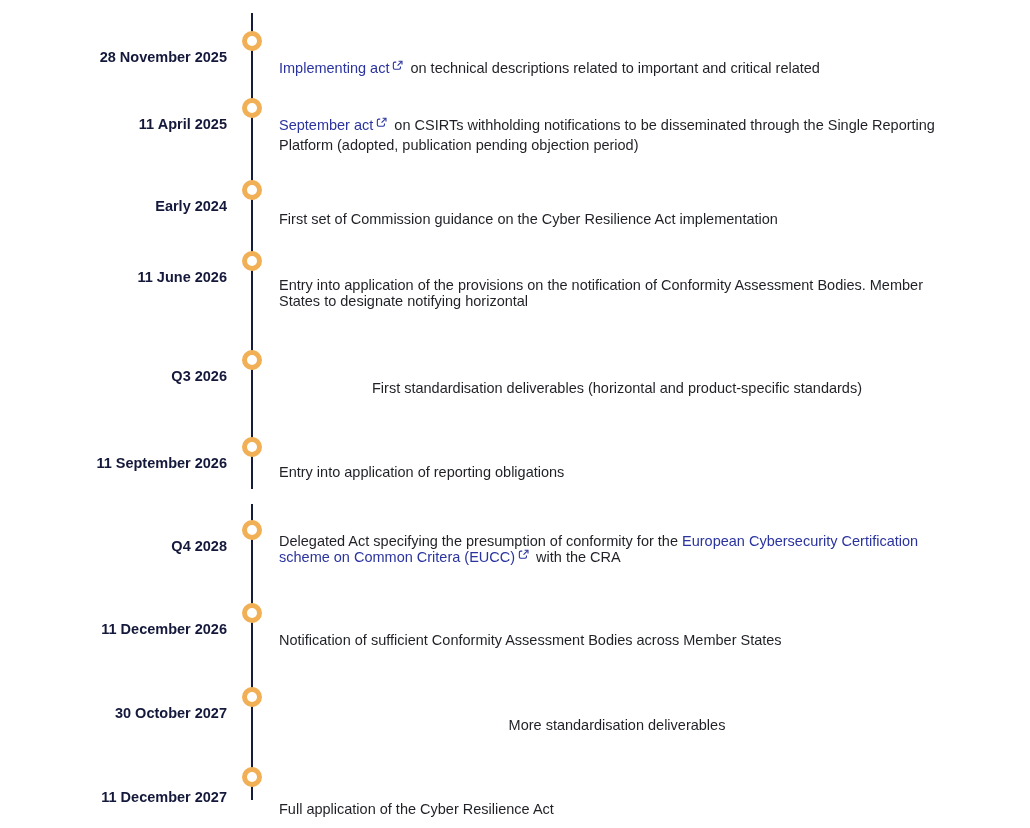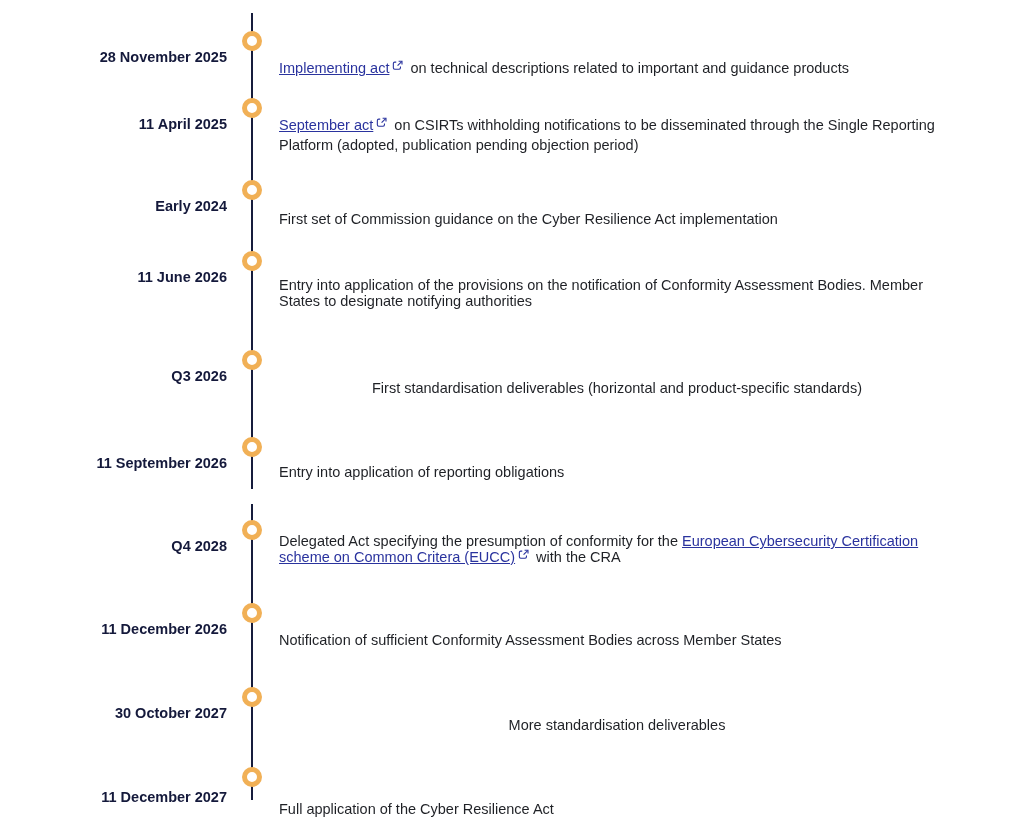--- a/index.html
+++ b/index.html
@@ -41,42 +41,42 @@
     font-size:14.5px;line-height:20px;color:var(--body-text);
   }
   .item-2 .desc{top:7px;}
   .item-3 .desc{top:19px;}
   .item-4 .desc{top:16px;line-height:16px;}
   .item-5 .desc,.item-9 .desc{top:18px;text-align:center;}
   .item-6 .desc{top:15px;}
   .item-7 .desc{top:3px;line-height:16px;}
   .item-10 .desc{top:22px;}
   .t-link{
-    color:var(--link);text-decoration:underline;cursor:pointer;
+    color:var(--link);cursor:pointer;
   }
   .ext{
     width:11px;height:11px;vertical-align:2px;margin:0 3px 0 3px;
     color:var(--link);
   }
 </style>
 </head>
 <body>
 
 <div class="stage" id="timeline">
   <div class="tl-line seg1"></div>
   <div class="tl-line seg2"></div>
 
   <div class="item item-1">
     <span class="marker"></span>
     <div class="date">28 November 2025</div>
     <div class="desc"><span></span><a class="t-link" role="link"><span>Implementing act</span><svg class="ext" viewBox="0 0 13 13" aria-hidden="true">
             <path d="M5 2.5 H3.2 C2.3 2.5 1.6 3.2 1.6 4.1 v5.2 c0 0.9 0.7 1.6 1.6 1.6 h5.2 c0.9 0 1.6-0.7 1.6-1.6 V7.6" fill="none" stroke="currentColor" stroke-width="1.3"></path>
             <path d="M7.8 1.4 h4 v4" fill="none" stroke="currentColor" stroke-width="1.3"></path>
             <path d="M11.4 1.8 L6.6 6.6" fill="none" stroke="currentColor" stroke-width="1.3"></path>
-          </svg></a><span> on technical descriptions related to important and guidance products</span></div>
+          </svg></a><span> on technical descriptions related to important and critical related</span></div>
   </div>
 
   <div class="item item-2">
     <span class="marker"></span>
     <div class="date">11 April 2025</div>
     <div class="desc"><span></span><a class="t-link" role="link"><span>September act</span><svg class="ext" viewBox="0 0 13 13" aria-hidden="true">
             <path d="M5 2.5 H3.2 C2.3 2.5 1.6 3.2 1.6 4.1 v5.2 c0 0.9 0.7 1.6 1.6 1.6 h5.2 c0.9 0 1.6-0.7 1.6-1.6 V7.6" fill="none" stroke="currentColor" stroke-width="1.3"></path>
             <path d="M7.8 1.4 h4 v4" fill="none" stroke="currentColor" stroke-width="1.3"></path>
             <path d="M11.4 1.8 L6.6 6.6" fill="none" stroke="currentColor" stroke-width="1.3"></path>
           </svg></a><span> on CSIRTs withholding notifications to be disseminated through the Single Reporting Platform (adopted, publication pending objection period)</span></div>
@@ -84,21 +84,21 @@
 
   <div class="item item-3">
     <span class="marker"></span>
     <div class="date">Early 2024</div>
     <div class="desc"><span>First set of Commission guidance on the Cyber Resilience Act implementation</span><span></span></div>
   </div>
 
   <div class="item item-4">
     <span class="marker"></span>
     <div class="date">11 June 2026</div>
-    <div class="desc"><span>Entry into application of the provisions on the notification of Conformity Assessment Bodies. Member States to designate notifying authorities</span><span></span></div>
+    <div class="desc"><span>Entry into application of the provisions on the notification of Conformity Assessment Bodies. Member States to designate notifying horizontal</span><span></span></div>
   </div>
 
   <div class="item item-5">
     <span class="marker"></span>
     <div class="date">Q3 2026</div>
     <div class="desc"><span>First standardisation deliverables (horizontal and product-specific standards)</span><span></span></div>
   </div>
 
   <div class="item item-6">
     <span class="marker"></span>

